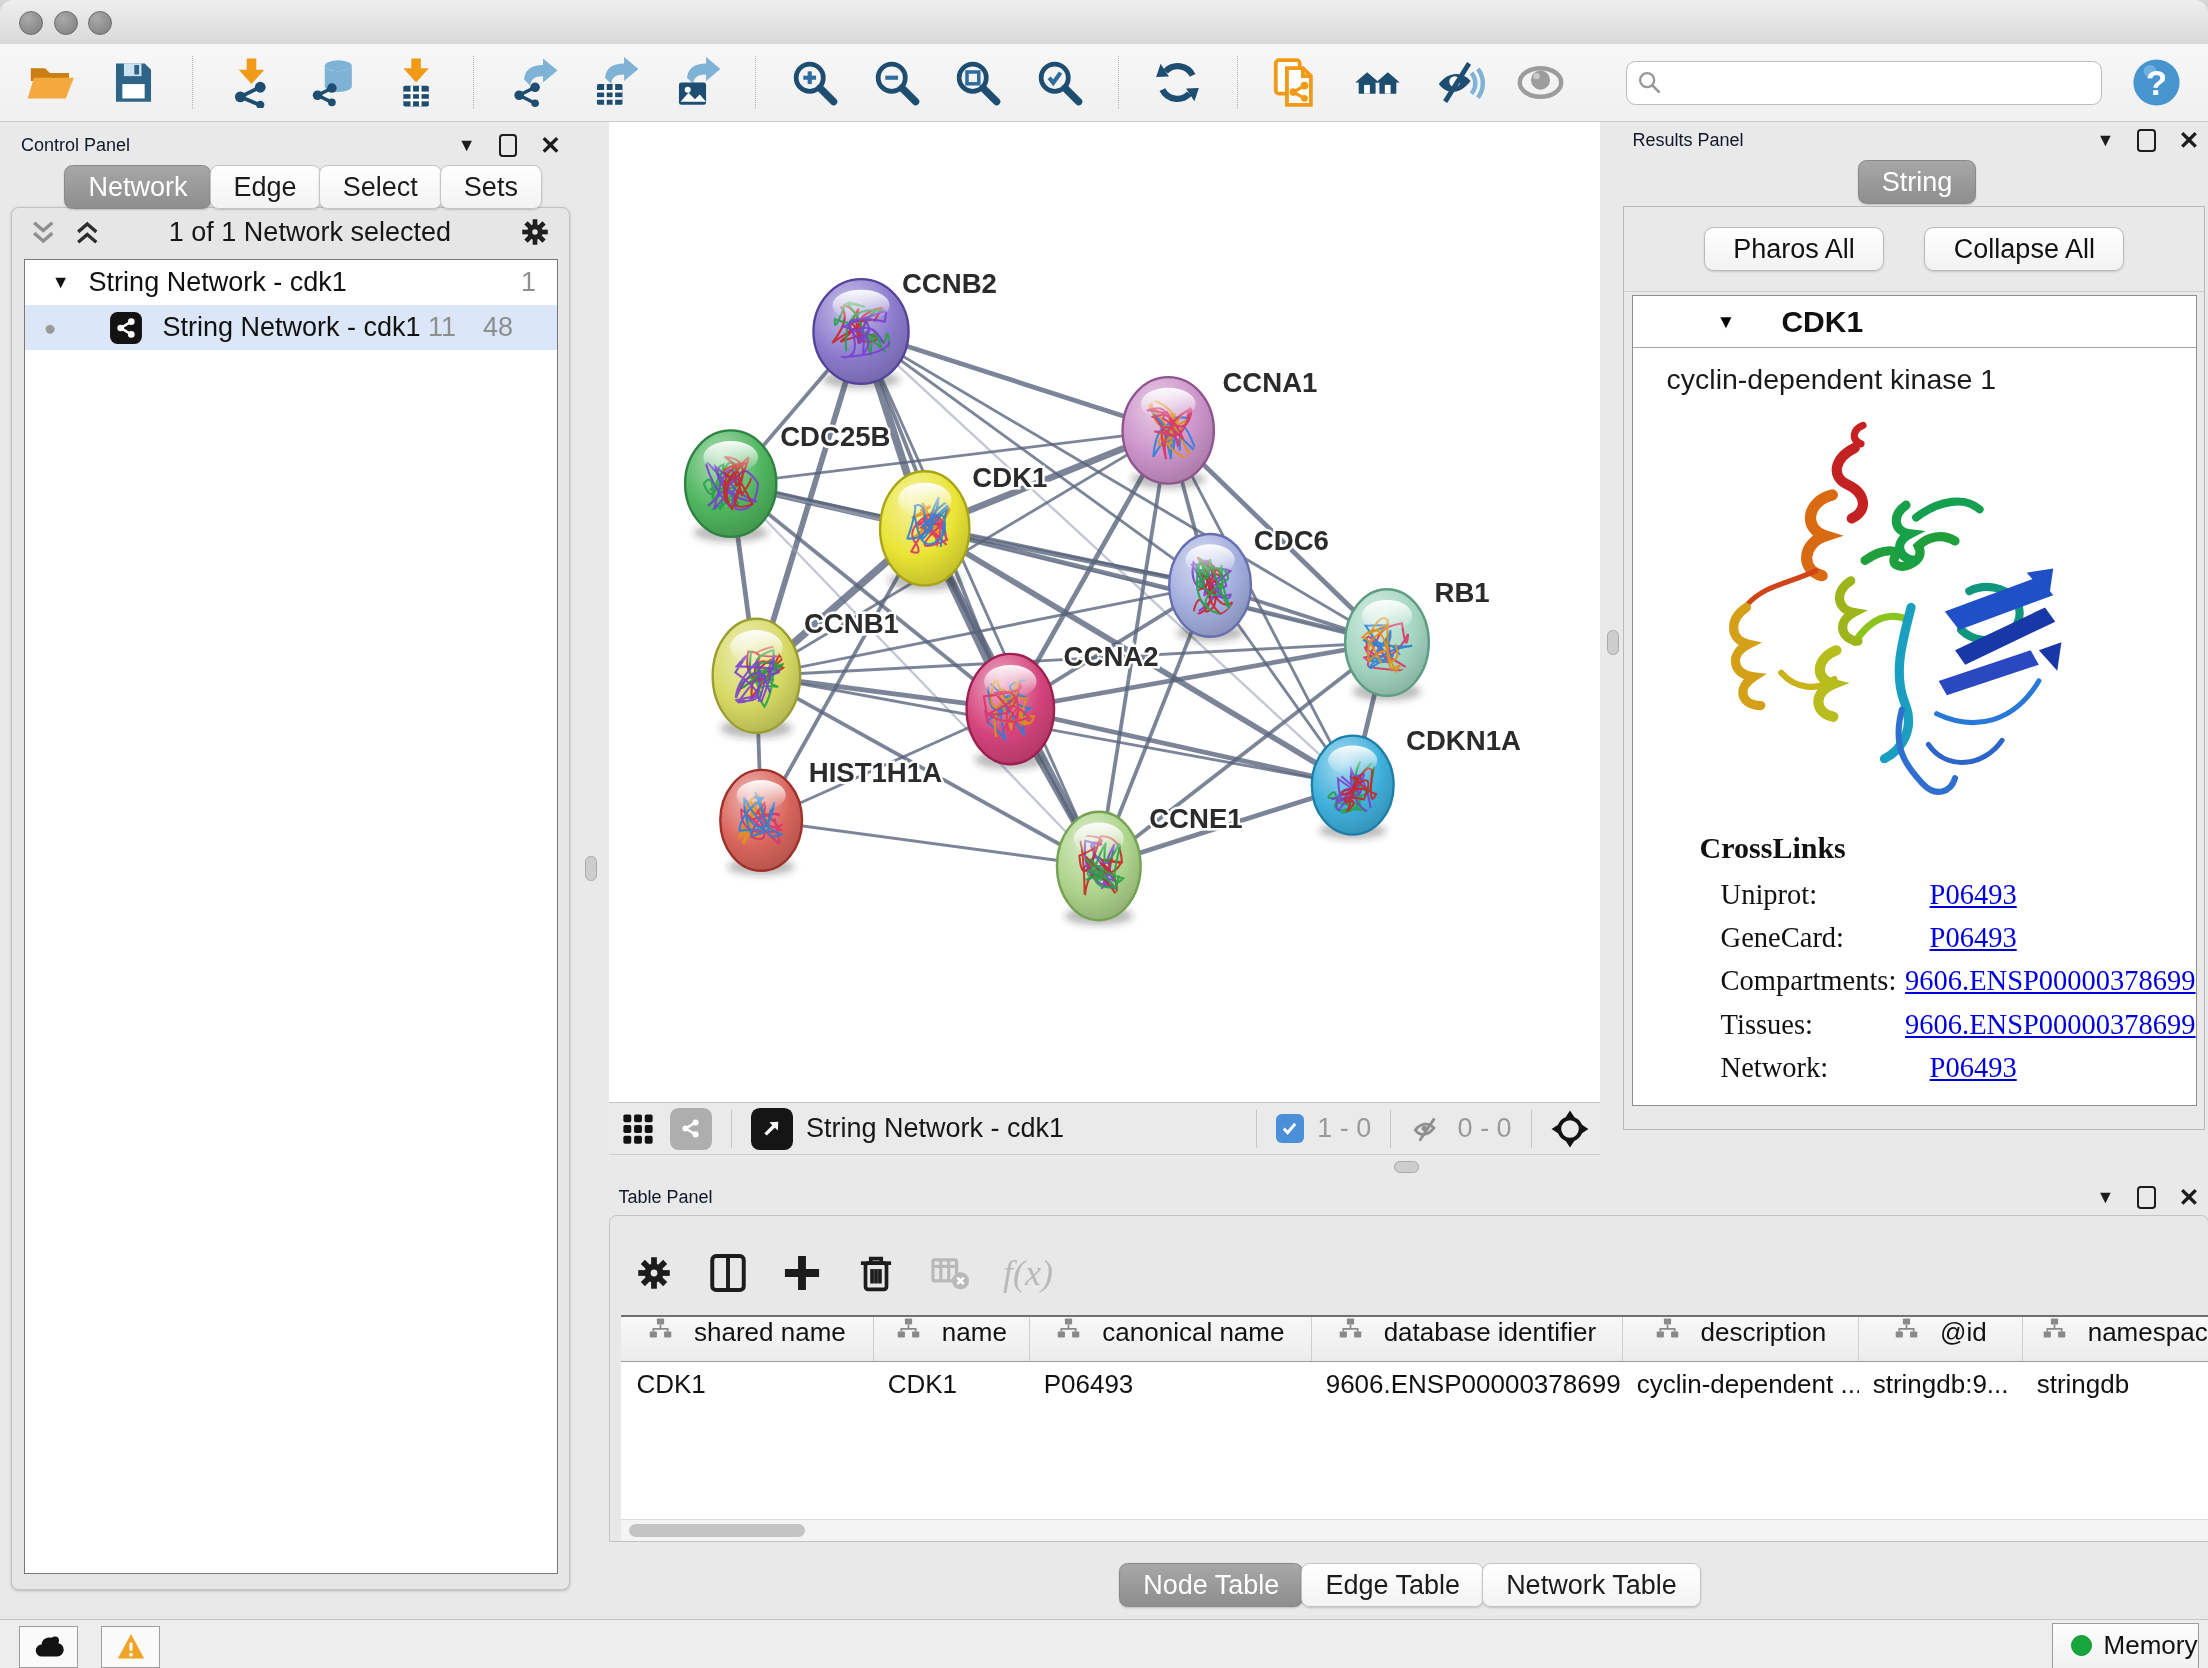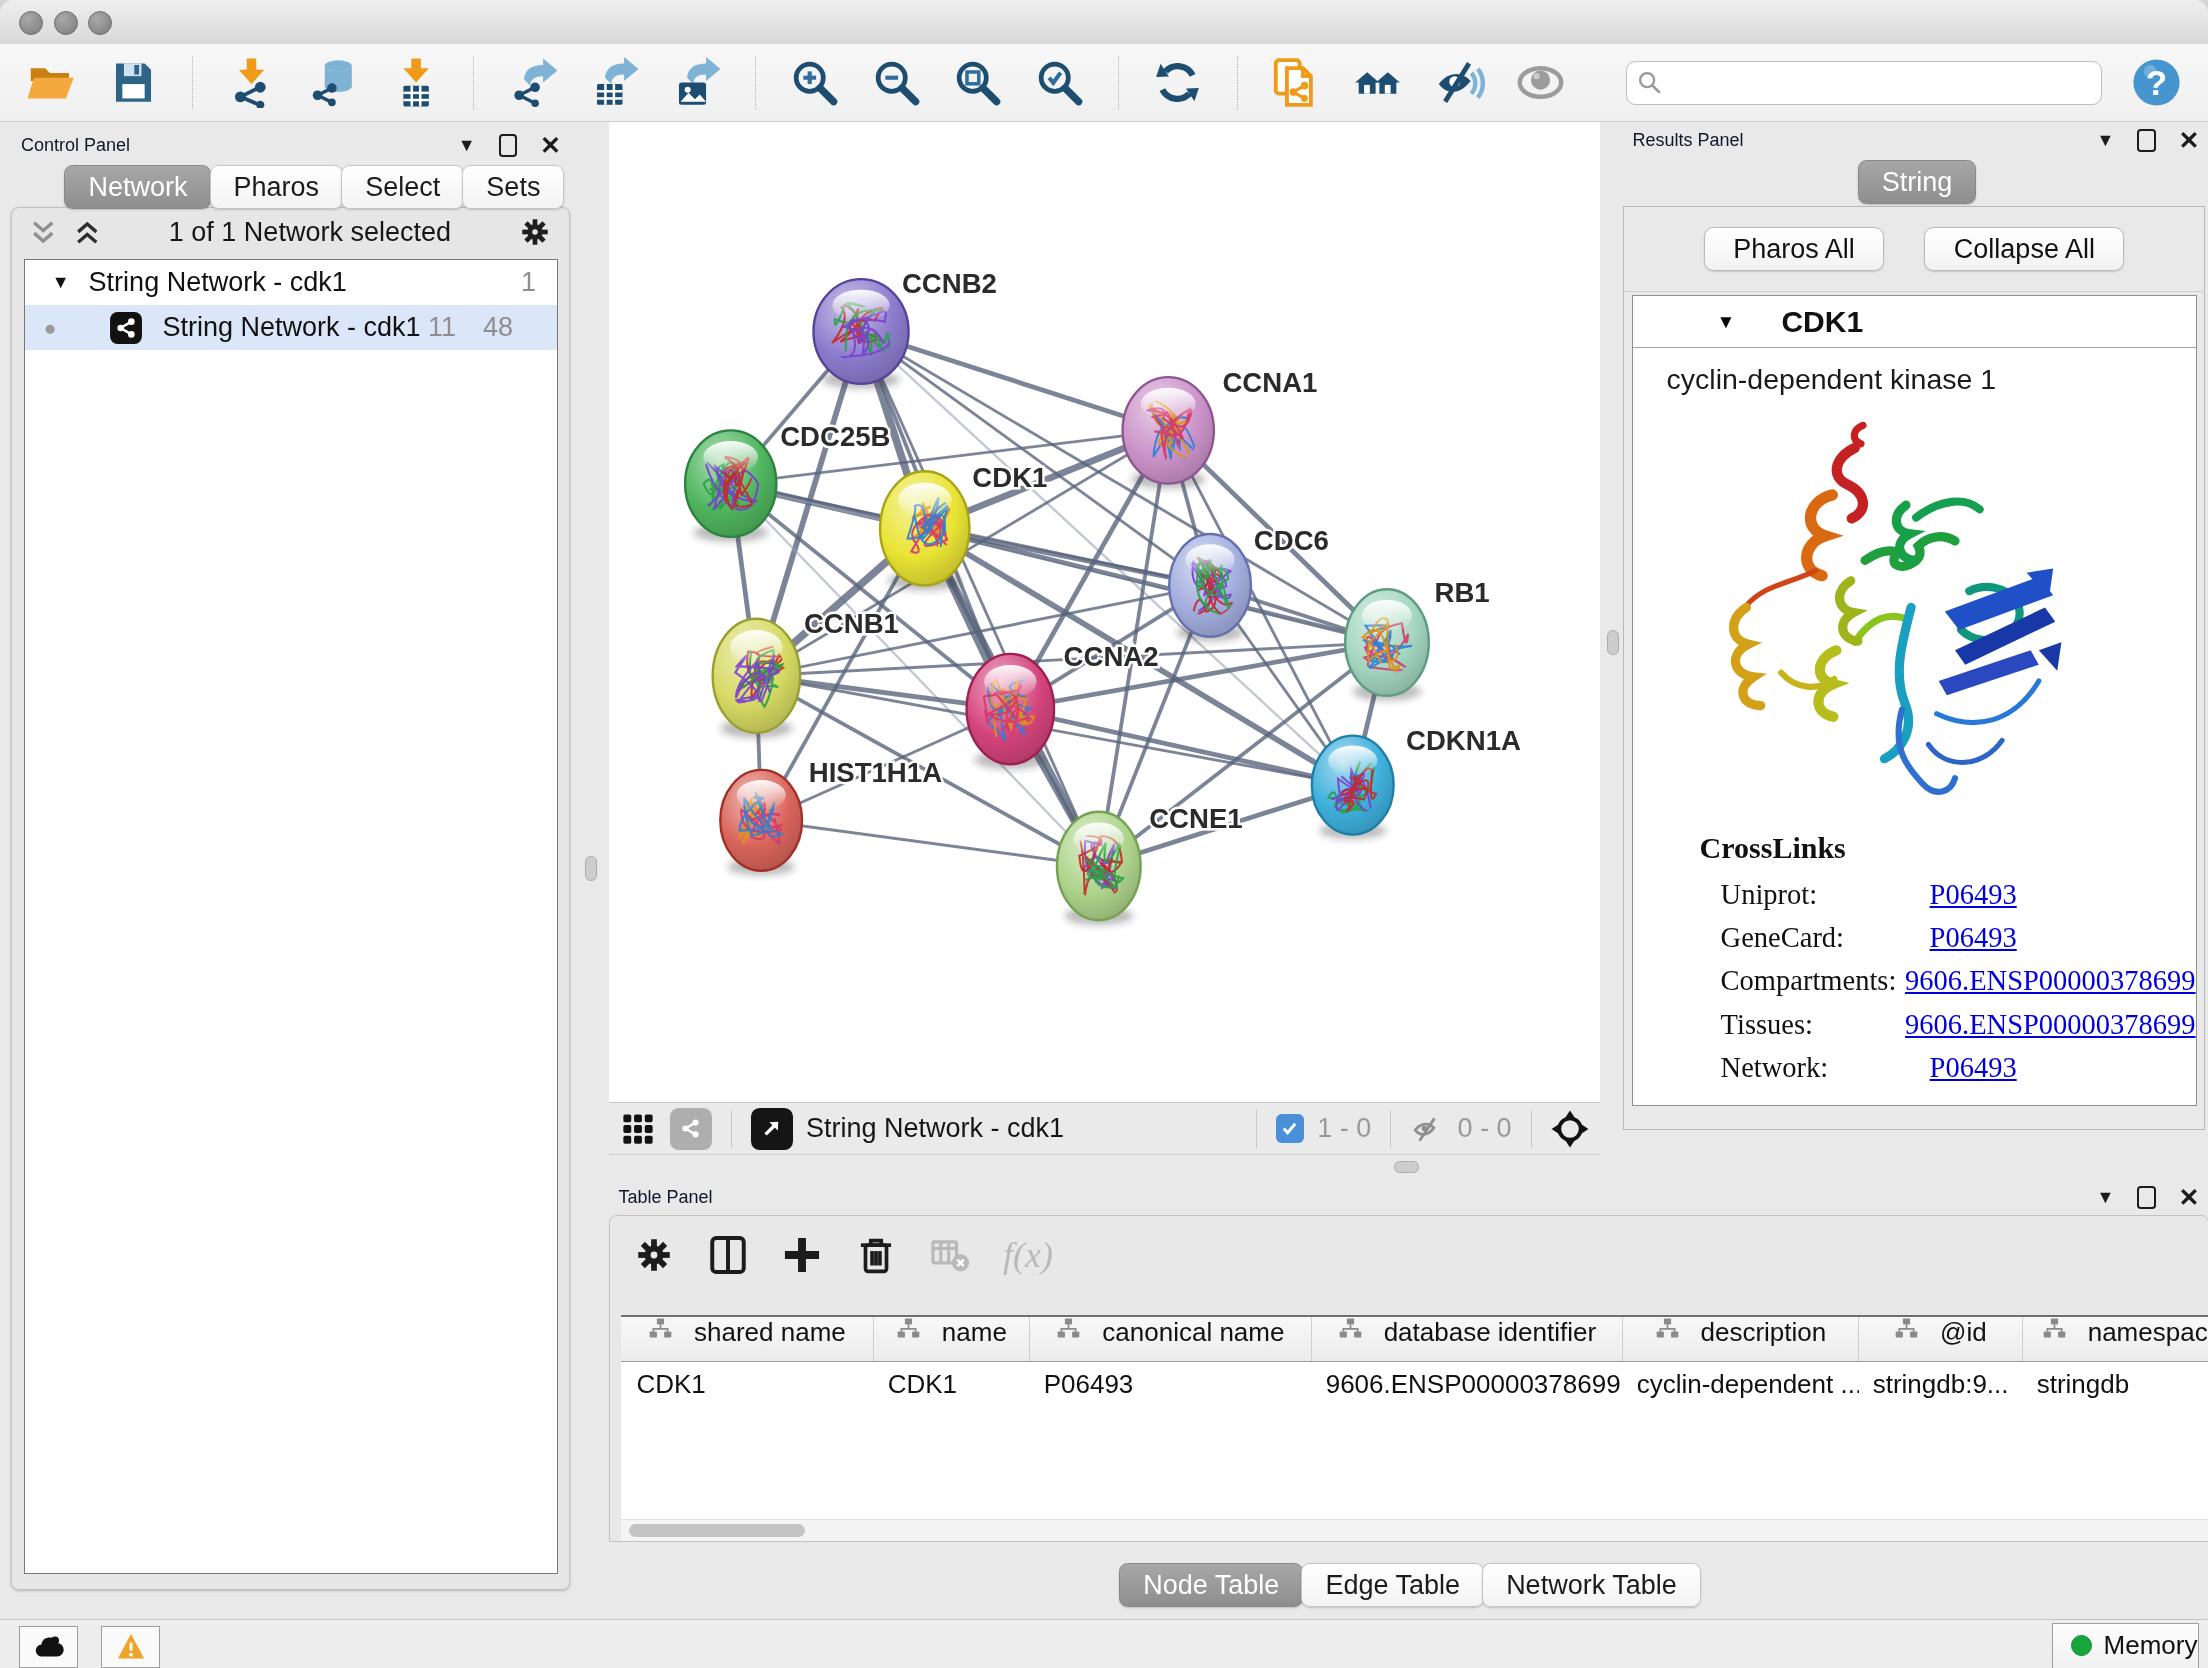--- a/index.html
+++ b/index.html
@@ -83,21 +83,21 @@
   .protein{display:block;margin:5.7px 0 0 53px;}
   .crosslinks{font-family:"Liberation Serif",serif;color:#111;}
   .cl-title{font-size:30px;font-weight:bold;padding:15px 0 7.6px 67px;}
   .cl-row{display:flex;font-size:28.5px;padding:5.7px 0 5.7px 88px;}
   .cl-label{width:209px;}
   .cl-link{color:#0000dd;text-decoration:underline;}
   
   .table-panel{position:absolute;left:609px;top:1179px;width:1600px;height:439px;}
   .tp-gray{position:absolute;left:0;right:0;top:36px;height:325px;background:#e8e8e8;
     border:1px solid #c2c2c2;border-radius:7.6px 7.6px 0 0;}
-  .tp-toolbar{height:78px;display:flex;align-items:center;padding:0 23px;gap:32px;}
+  .tp-toolbar{height:78px;display:flex;align-items:flex-end;padding:0 23px;gap:32px;}
   .tp-toolbar .ticon{width:42px;height:42px;}
   .fx{font-family:"Liberation Serif",serif;font-style:italic;font-size:36px;color:#b9b9b9;}
   .tp-table{position:absolute;left:11.4px;right:0;top:99px;bottom:0;background:#fff;border-top:2.9px solid #6f6f6f;overflow:hidden;}
   .thead{display:flex;height:44px;background:linear-gradient(#f8f8f8,#ececec);border-bottom:1.9px solid #9a9a9a;}
   .thead .cell{display:flex;justify-content:center;gap:22px;font-size:26px;color:#111;
     border-right:1px solid #cfcfcf;box-sizing:border-box;flex:0 0 auto;overflow:hidden;white-space:nowrap;}
   .trow{display:flex;height:44px;}
   .trow .cell{display:flex;align-items:center;font-size:26px;color:#111;padding-left:13.3px;box-sizing:border-box;
     flex:0 0 auto;overflow:hidden;white-space:nowrap;}
   .c0{width:253px}.c1{width:156px}.c2{width:282px}.c3{width:311px}.c4{width:236px}.c5{width:164px}.c6{width:219px}
@@ -332,21 +332,21 @@
     <div class="panel-head">
       <span class="ph-title">Control Panel</span>
       <span class="ph-buttons">
         <span class="ph-tri">▼</span>
         <span class="ph-float"></span>
         <span class="ph-close">✕</span>
       </span>
     </div>
     <div class="cp-tabs">
       <div class="tab selected">Network</div>
-      <div class="tab">Pharos</div>
+      <div class="tab">Edge</div>
       <div class="tab">Select</div>
       <div class="tab">Sets</div>
     </div>
     <div class="cp-body">
       <div class="cp-toolbar">
         <span class="icon-btn">
           <svg width="28.5" height="27" viewBox="0 0 22 20">
               <g fill="none" stroke="#8f8f8f" stroke-width="2.6">
                 <path d="M4 2.5l7 6 7-6"></path>
                 <path d="M4 10.5l7 6 7-6"></path>

